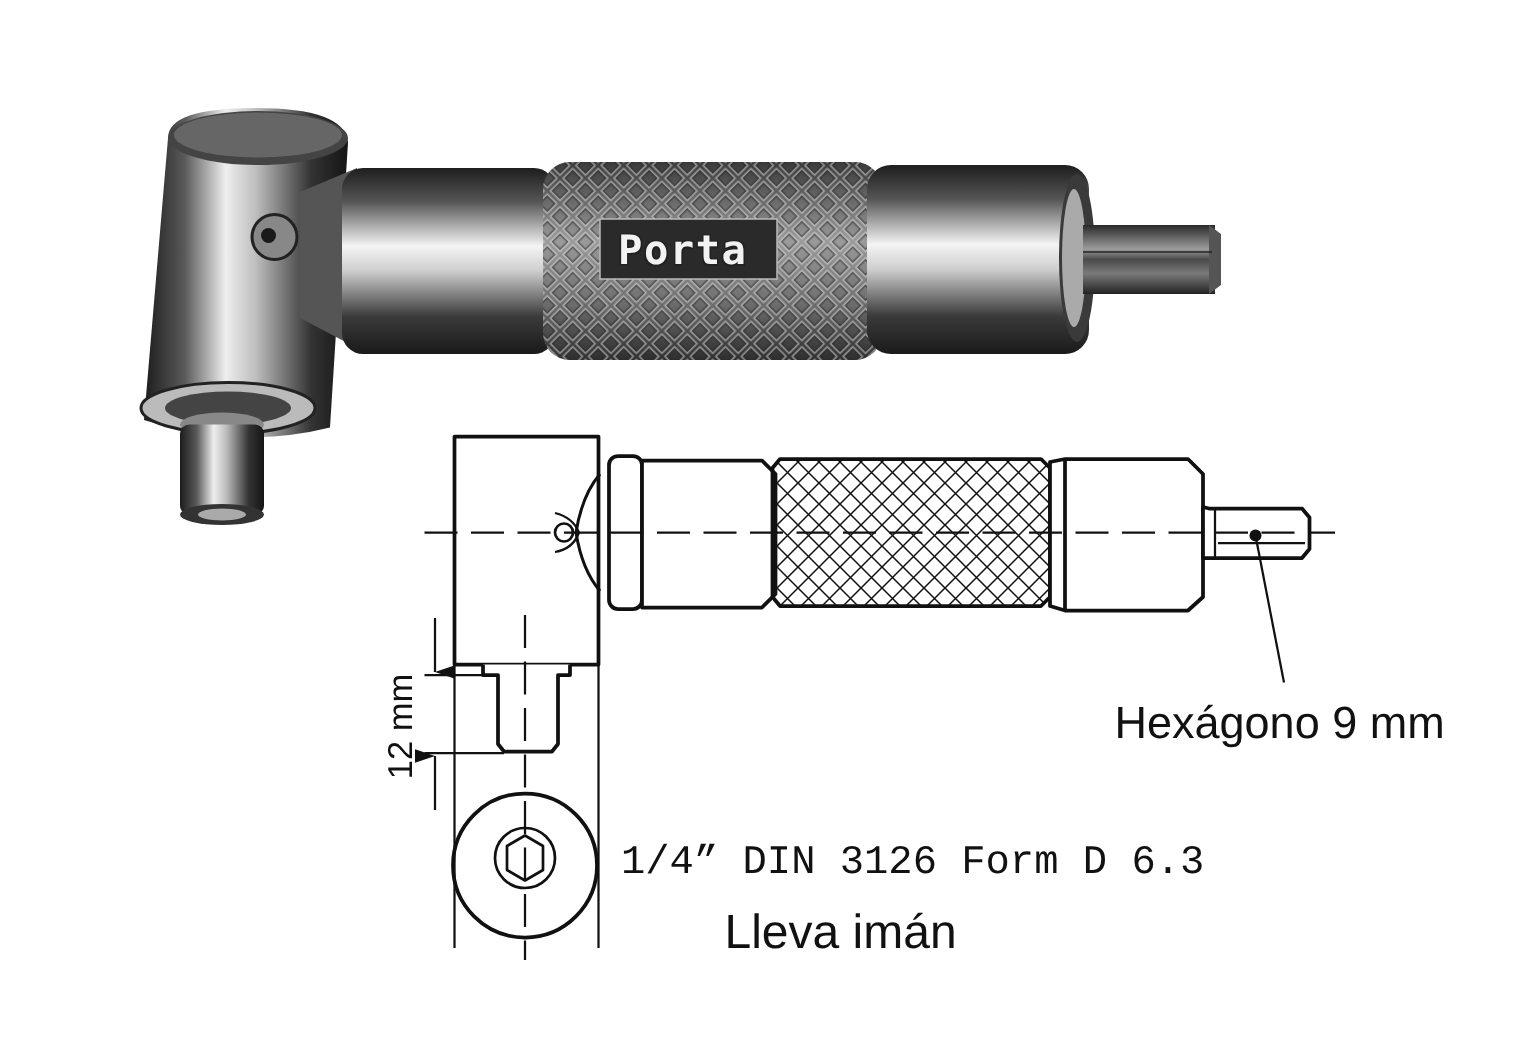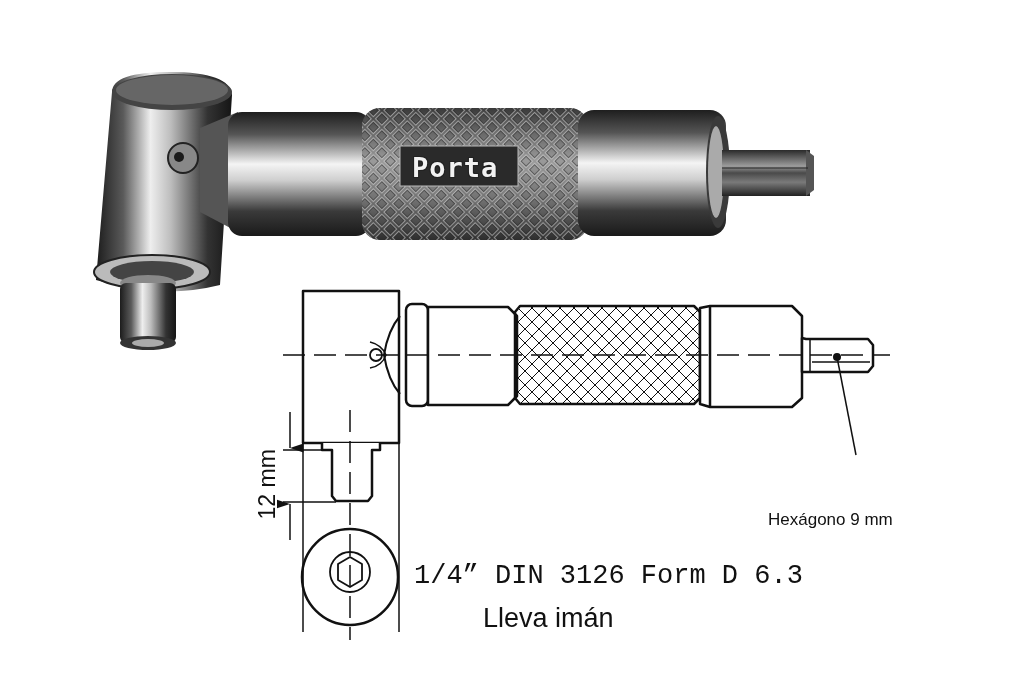--- a/index.html
+++ b/index.html
@@ -1,21 +1,21 @@
 <!DOCTYPE html>
 <html><head>
 <meta charset="utf-8">
 <style>
   html, body { margin:0; padding:0; background:#ffffff; }
   body { width:1024px; height:700px; position:relative; overflow:hidden; font-family:"Liberation Sans", sans-serif; }
   .layer { position:absolute; left:0; top:0; }
   .label { position:absolute; color:#111; white-space:nowrap; font-family:"Liberation Sans", sans-serif; }
-  #lbl-hex { left:768px; top:466px; font-size:17px;margin-top:44px; }
+  #lbl-hex { left:743px; top:466px; font-size:30px; }
   #lbl-din { left:414px; top:561px; font-size:27px;font-family:Liberation Mono, monospace; }
-  #lbl-iman { left:483px; top:603px; font-size:27px; }
+  #lbl-iman { left:483px; top:603px; font-size:32px; }
   #lbl-12mm { left:237px; top:476px; font-size:23px; transform:rotate(-90deg); transform-origin:center; width:60px; text-align:center; }
   #lbl-brand { left:412px; top:152px; font-size:27px; font-weight:bold; color:#f2f2f2; letter-spacing:1px; font-family:"DejaVu Sans Mono", monospace;
     text-shadow: -1px -1px 0 #222, 1px -1px 0 #222, -1px 1px 0 #222, 1px 1px 0 #222; text-align: right; }
 </style>
 </head>
 <body>
 
 <svg class="layer" width="1024" height="700" viewBox="0 0 1024 700">
   <defs>
     <linearGradient id="gV" x1="0" y1="0" x2="0" y2="1">

